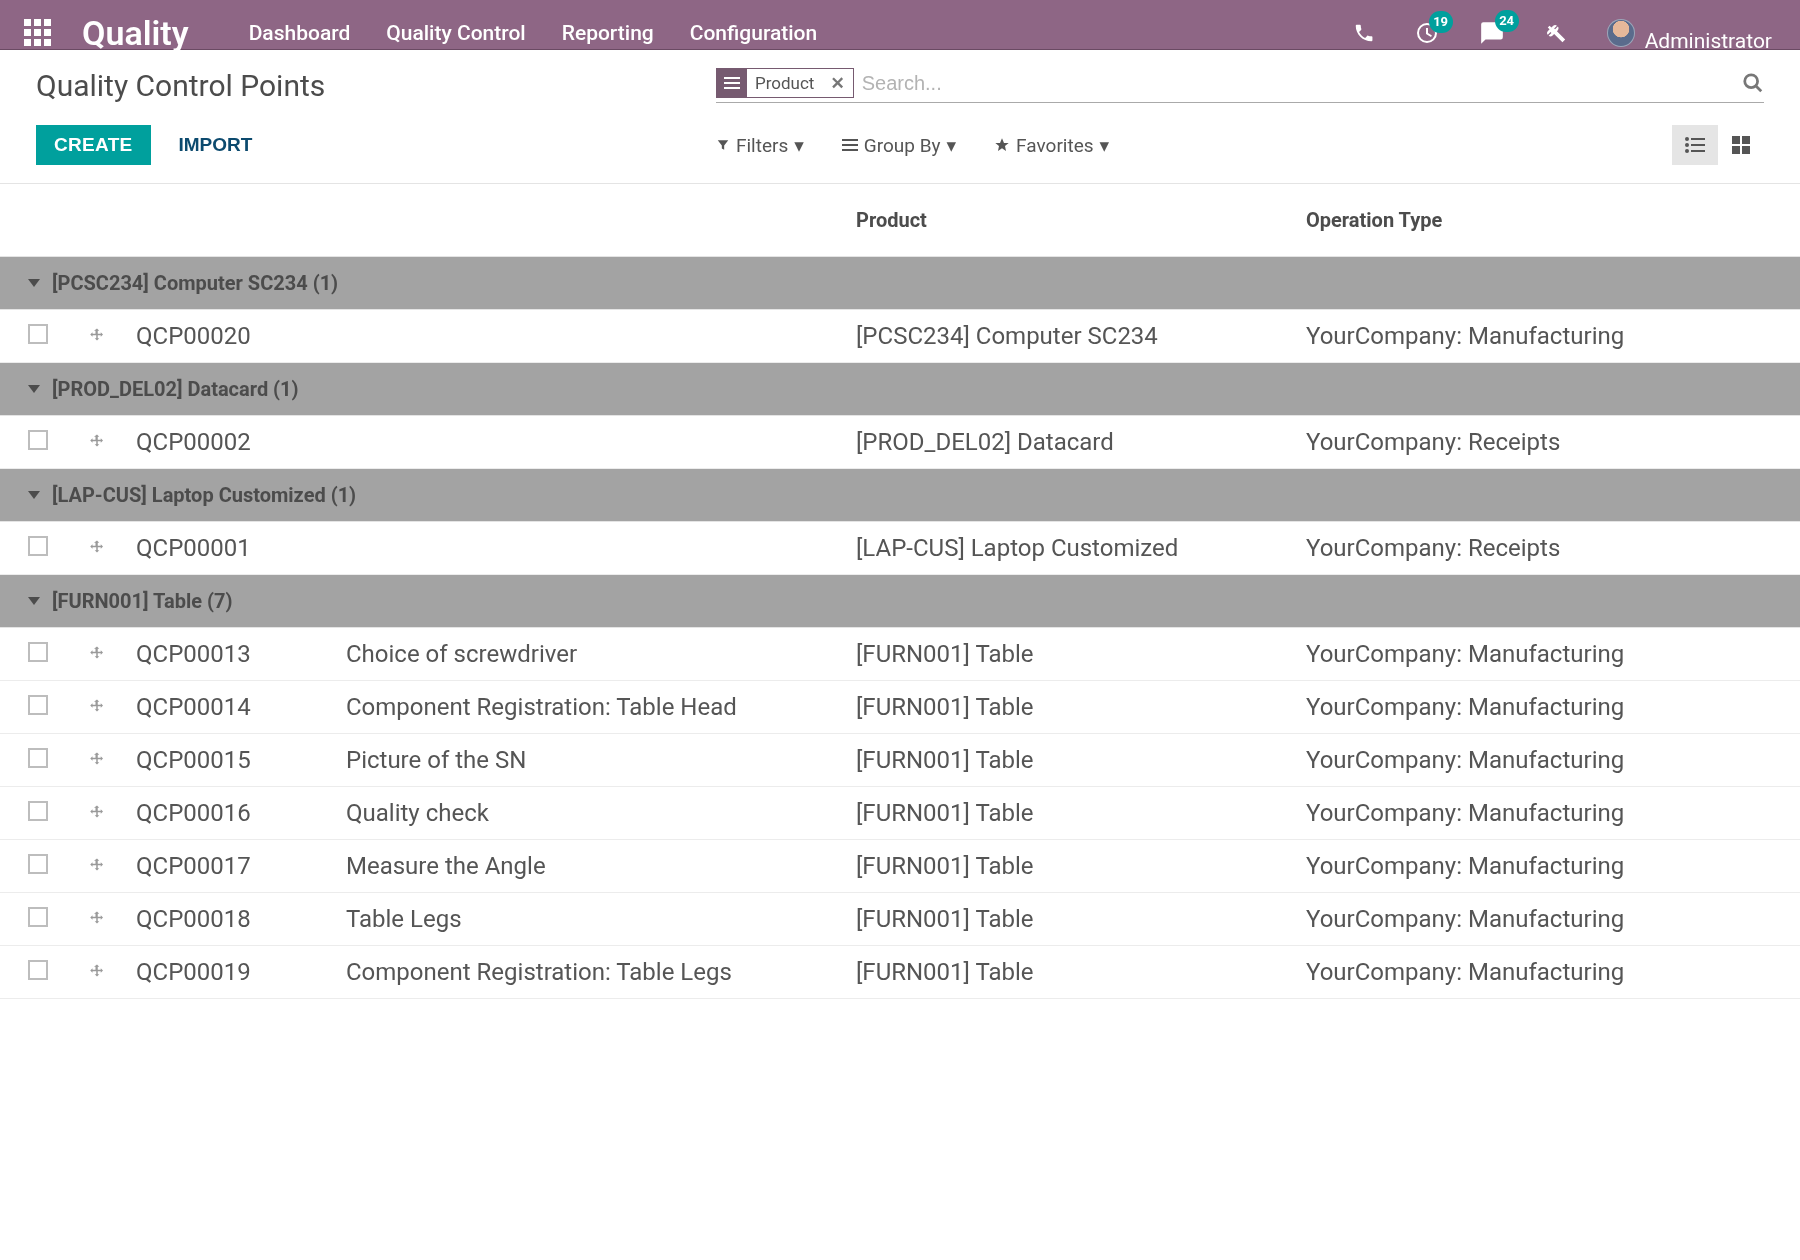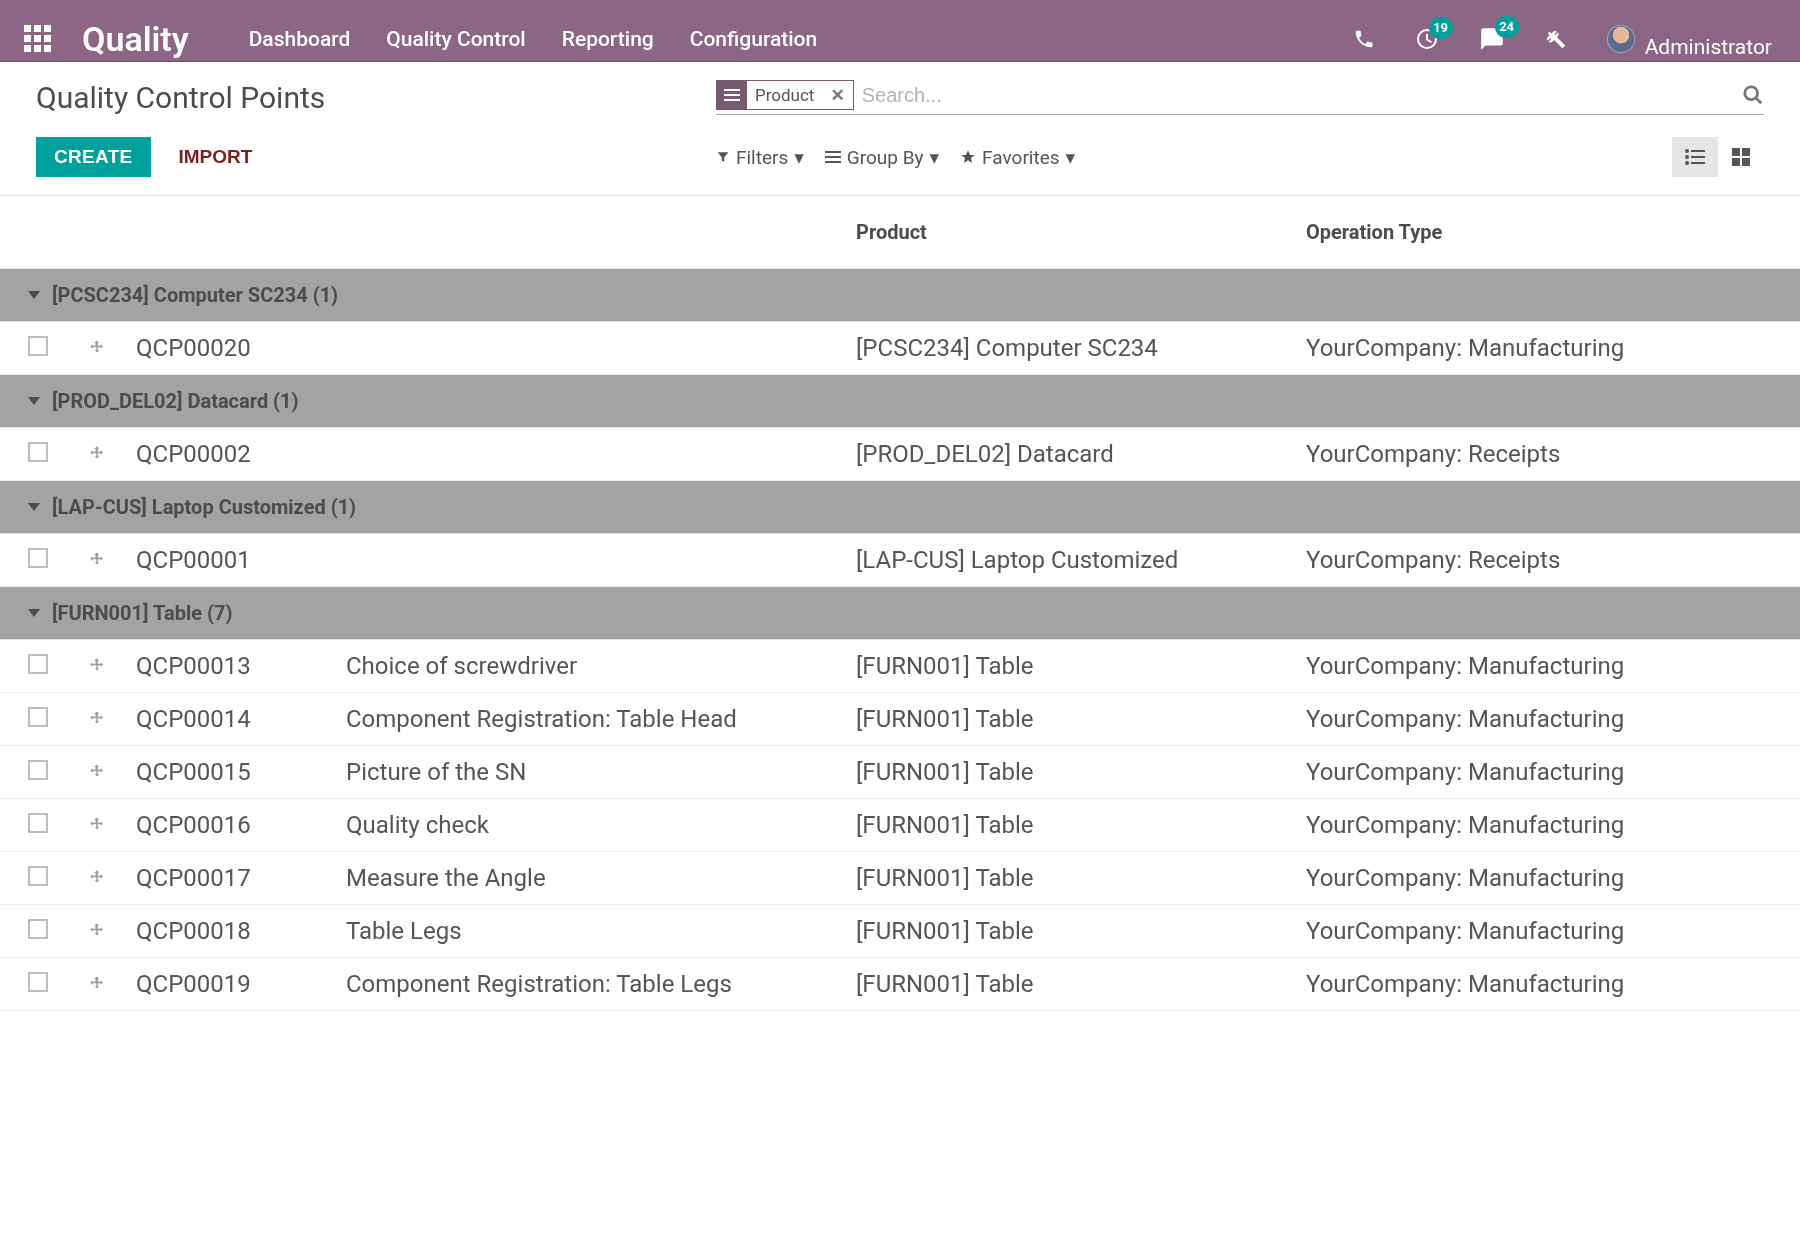--- a/index.html
+++ b/index.html
@@ -7,21 +7,21 @@
     font-family: -apple-system, BlinkMacSystemFont, "Segoe UI", Roboto, "Helvetica Neue", Arial, sans-serif;
     font-size: 18px;
     color: #4c4c4c;
     background: #fff;
     width: 1800px;
   }
 
   
   .navbar {
     background: #8e6685;
-    height: 62px;
+    height: 50px;
     display: flex;
     align-items: center;
     padding: 16px 28px 0 24px;
     color: #fff;
     border-bottom: 1px solid #6a4a63;
   }
   .apps-icon {
     width: 28px; height: 28px;
     display: flex; flex-wrap: wrap; gap: 3px;
     margin-right: 30px; cursor: pointer;
@@ -109,26 +109,26 @@
     display: flex; align-items: center;
     margin-top: 22px; padding-bottom: 18px;
   }
   .btn-create {
     background: #00a09d; color: #fff; border: none;
     padding: 9px 18px; font-size: 19px; font-weight: 700;
     letter-spacing: .3px; cursor: pointer;
   }
   .btn-import {
     background: none; border: none;
-    color: #7f1d1d; font-size: 19px; font-weight: 700;
+    color: #0c4a6e; font-size: 19px; font-weight: 700;
     margin-left: 28px; cursor: pointer;
   }
   .cp-buttons-left { flex: 0 0 680px; display: flex; align-items: center; }
   .cp-filters {
-    display: flex; gap: 21px; color: #555; font-size: 19px;
+    display: flex; gap: 38px; color: #555; font-size: 19px;
   }
   .cp-filters .fbtn { cursor: pointer; display: inline-flex; align-items: center; gap: 6px; }
   .cp-right {
     margin-left: auto; display: flex; gap: 0;
   }
   .view-switch {
     width: 46px; height: 40px; display: flex;
     align-items: center; justify-content: center;
     cursor: pointer; color: #555;
   }

